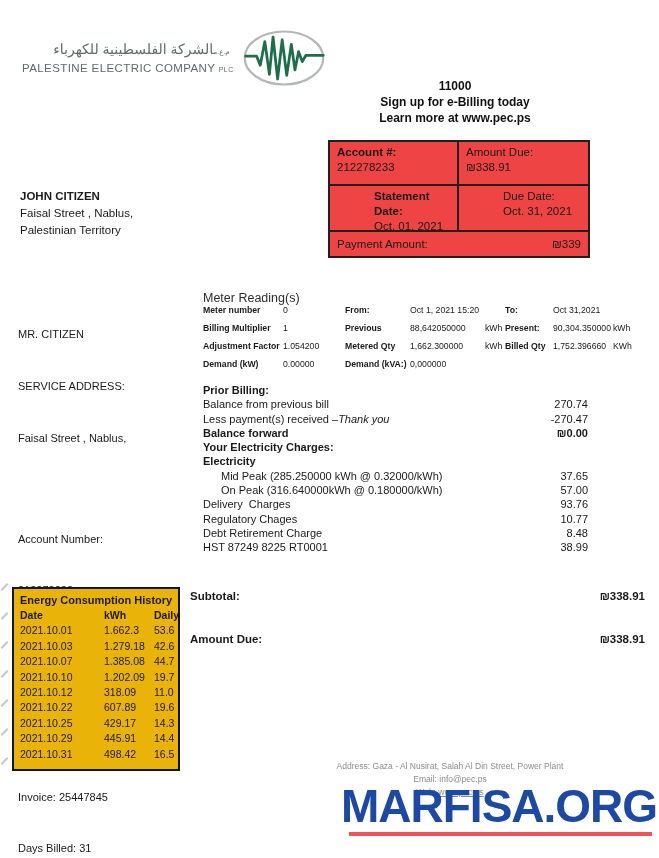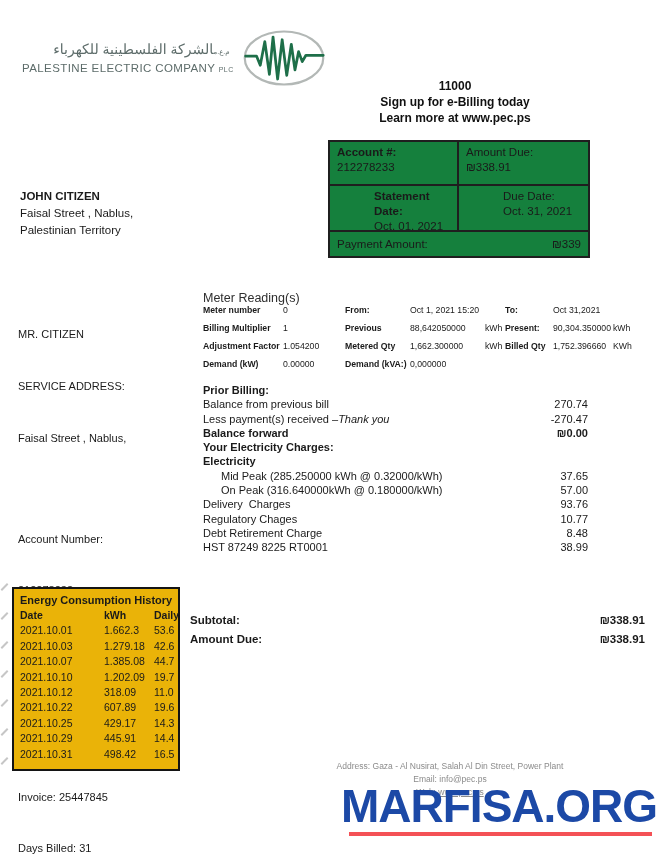--- a/index.html
+++ b/index.html
@@ -15,21 +15,21 @@
   .logo-english .plc { font-size:7px; }
   .logo-icon { width:84px; height:60px; }
 
   
   .ebill { position:absolute; left:330px; top:78px; width:250px; text-align:center;
            font-weight:bold; font-size:12px; line-height:16px; color:#111; }
 
   
   .acct-box { position:absolute; left:328px; top:140px; width:262px; border:2px solid #1f1f1f;
               display:grid; grid-template-columns:127px 1fr; grid-template-rows:42px 46px 26px;
-              font-size:11.5px; background:#15803d; }
+              font-size:11.5px; background:#ef4444; }
   .acct-cell { padding:3px 7px; line-height:15px; }
   .acct-cell .lbl-b { font-weight:bold; }
   .cell-r { border-left:2px solid #1f1f1f; }
   .row2 { border-top:2px solid #1f1f1f;padding-left:44px; }
   .pay-row { grid-column:1 / 3; border-top:2px solid #1f1f1f; display:flex;
              justify-content:space-between; align-items:center; padding:3px 7px; }
 
   
   .customer { position:absolute; left:20px; top:188px; font-size:11.5px; line-height:17px; }
   .customer .nm { font-weight:bold; }
@@ -48,21 +48,21 @@
   .billing { position:absolute; left:203px; top:384px; width:385px; font-size:11px; }
   .bill-line { display:flex; justify-content:space-between; height:14.3px; white-space:pre-wrap; }
   .bill-line.bold { font-weight:bold; }
   .bill-line.indent .bl-label { padding-left:18px; }
   .bl-value { text-align:right; }
   .bl-label i { font-style:italic; }
 
   
   .total-line { position:absolute; left:190px; width:455px; display:flex;
                 justify-content:space-between; font-weight:bold; font-size:11.5px; }
-  .subtotal { top:614px;justify-content:space-between; }
+  .subtotal { top:590px;justify-content:space-between; }
   .amount-due { top:633px; }
 
   
   .energy { position:absolute; left:12px; top:587px; width:168px; height:184px;
             border:2px solid #141414; padding:4px 0 0 6px; background:#eab308; }
   .energy-title { font-weight:bold; font-size:11px; line-height:15px; }
   .e-row { display:grid; grid-template-columns:84px 50px 30px; font-size:10.5px; line-height:15.4px; }
   .e-head { font-weight:bold; }
 
   

